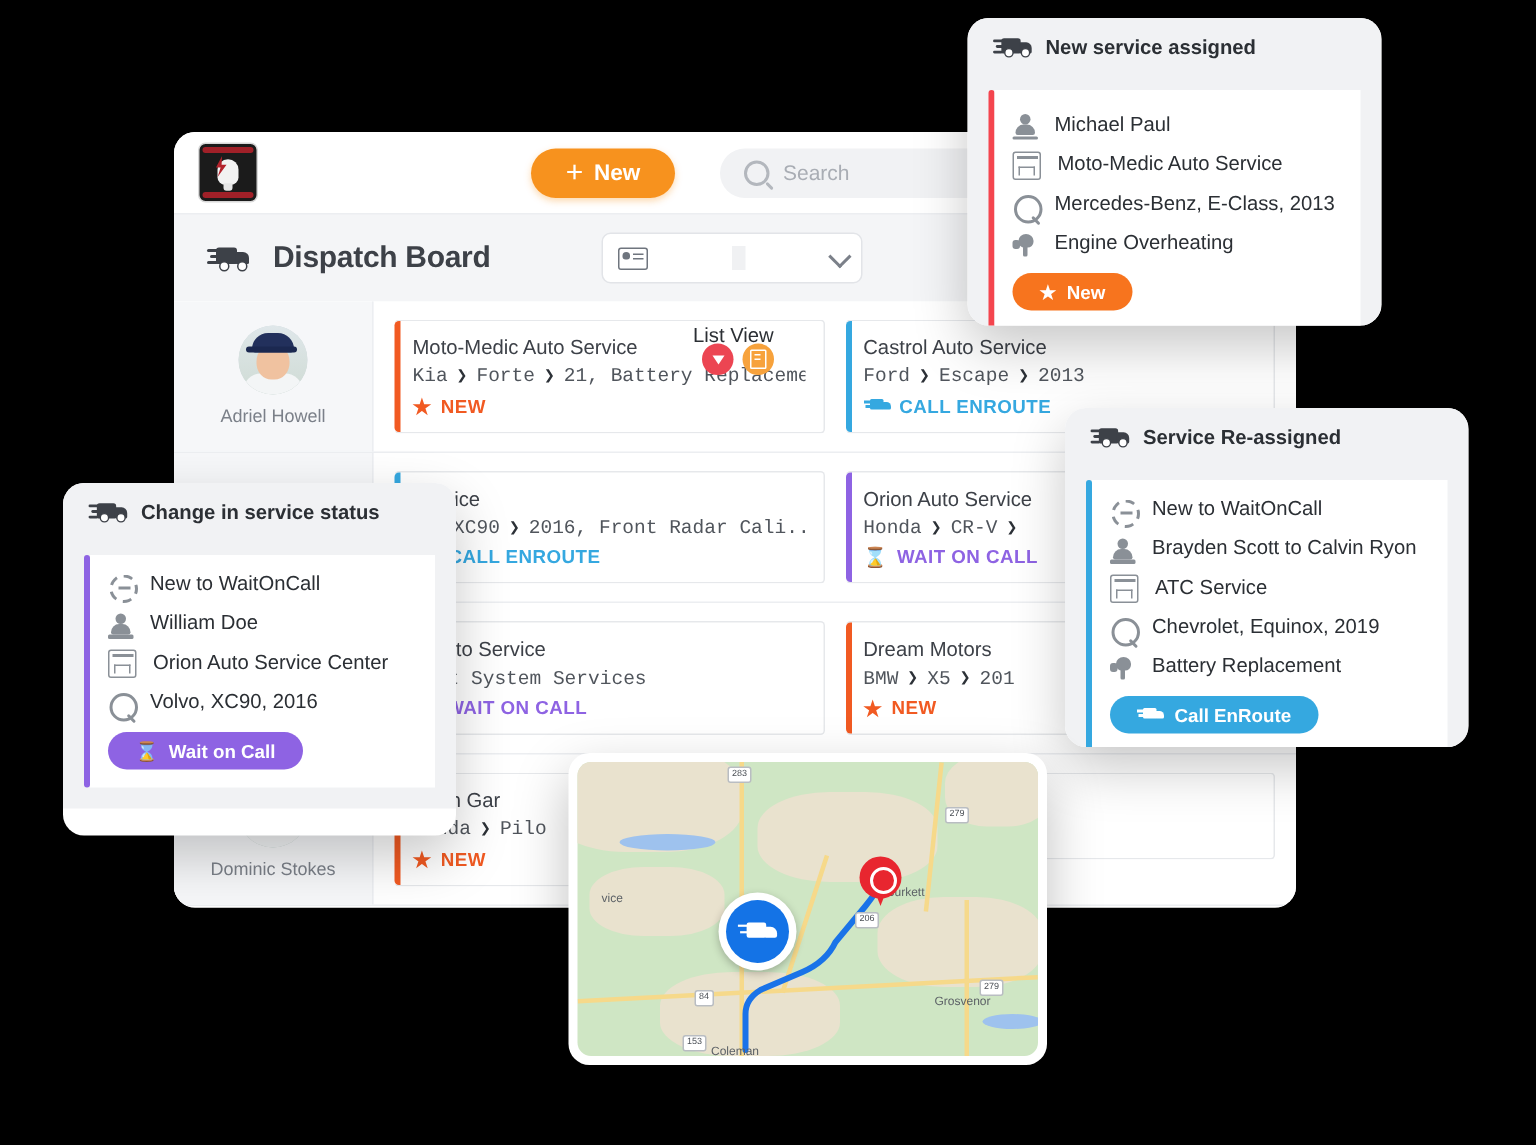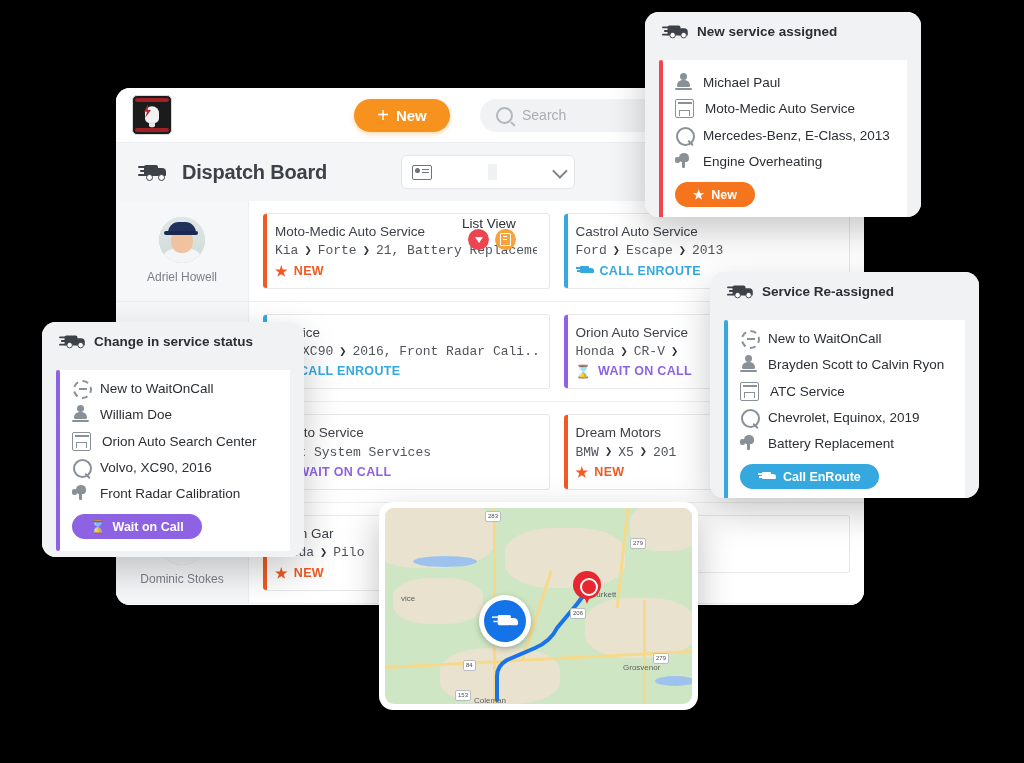--- a/index.html
+++ b/index.html
@@ -132,21 +132,21 @@
     position:absolute;background:#ffffff;border-radius:14px;
     box-shadow:0 14px 36px rgba(0,0,0,.22);overflow:hidden;
   }
   .notif-head{
     background:#f1f2f4;display:flex;align-items:center;gap:10px;
     padding:11px 16px;font-size:13.5px;font-weight:bold;color:#2b2f34;
   }
   .notif-body{display:flex;padding:10px 14px 14px 14px;background:#f1f2f4;}
   .notif-inner{background:#fff;flex:1;padding:10px 12px 12px 12px;}
   .accent-strip{width:4px;border-radius:2px;flex:none;}
-  .nrow{display:flex;align-items:flex-start;gap:11px;font-size:13.5px;color:#2b2f34;padding:3px 0;line-height:1.5;}
+  .nrow{display:flex;align-items:flex-end;gap:11px;font-size:13.5px;color:#2b2f34;padding:3px 0;line-height:1.5;}
   .nicon{width:17px;height:17px;flex:none;position:relative;color:#8a9097;}
   .pill{
     display:inline-flex;align-items:center;justify-content:center;gap:7px;
     height:25px;padding:0 18px;border-radius:13px;color:#fff;font-size:12.5px;font-weight:bold;
     margin-top:7px;border:none;cursor:pointer;
   }
   .pill.orange{background:#f7741e;}
   .pill.purple{background:#8e63e3;}
   .pill.blue{background:#35a8e0;}
 
@@ -556,35 +556,27 @@
         <div class="nrow">
           <span class="nicon ic-person">
               <span class="h"></span>
               <span class="b"></span>
               <span class="f"></span>
             </span>
           <span>William Doe</span>
         </div>
         <div class="nrow">
           <span class="nicon ic-garage"></span>
-          <span>Orion Auto Search Center</span>
+          <span>Orion Auto Service Center</span>
         </div>
         <div class="nrow">
           <span class="nicon">
               <span class="ic-gear" style="position:absolute;"></span>
             </span>
           <span>Volvo, XC90, 2016</span>
-        </div>
-        <div class="nrow">
-          <span class="nicon ic-wrench">
-              <span class="g"></span>
-              <span class="s"></span>
-              <span class="t"></span>
-            </span>
-          <span>Front Radar Calibration</span>
         </div>
         <button class="pill purple">
           <span>⌛</span>
           <span>Wait on Call</span>
         </button>
       </div>
     </div>
   </div>
 
   <div class="map-card">

